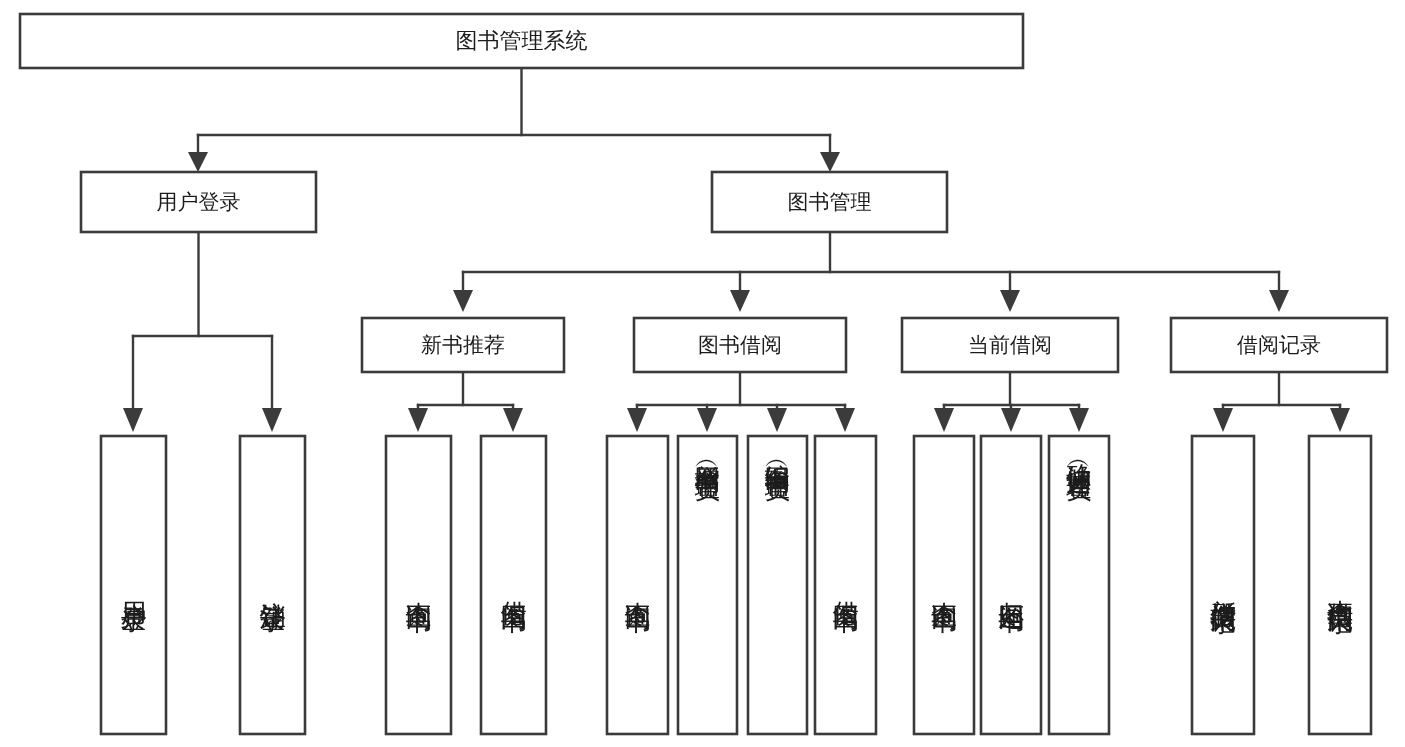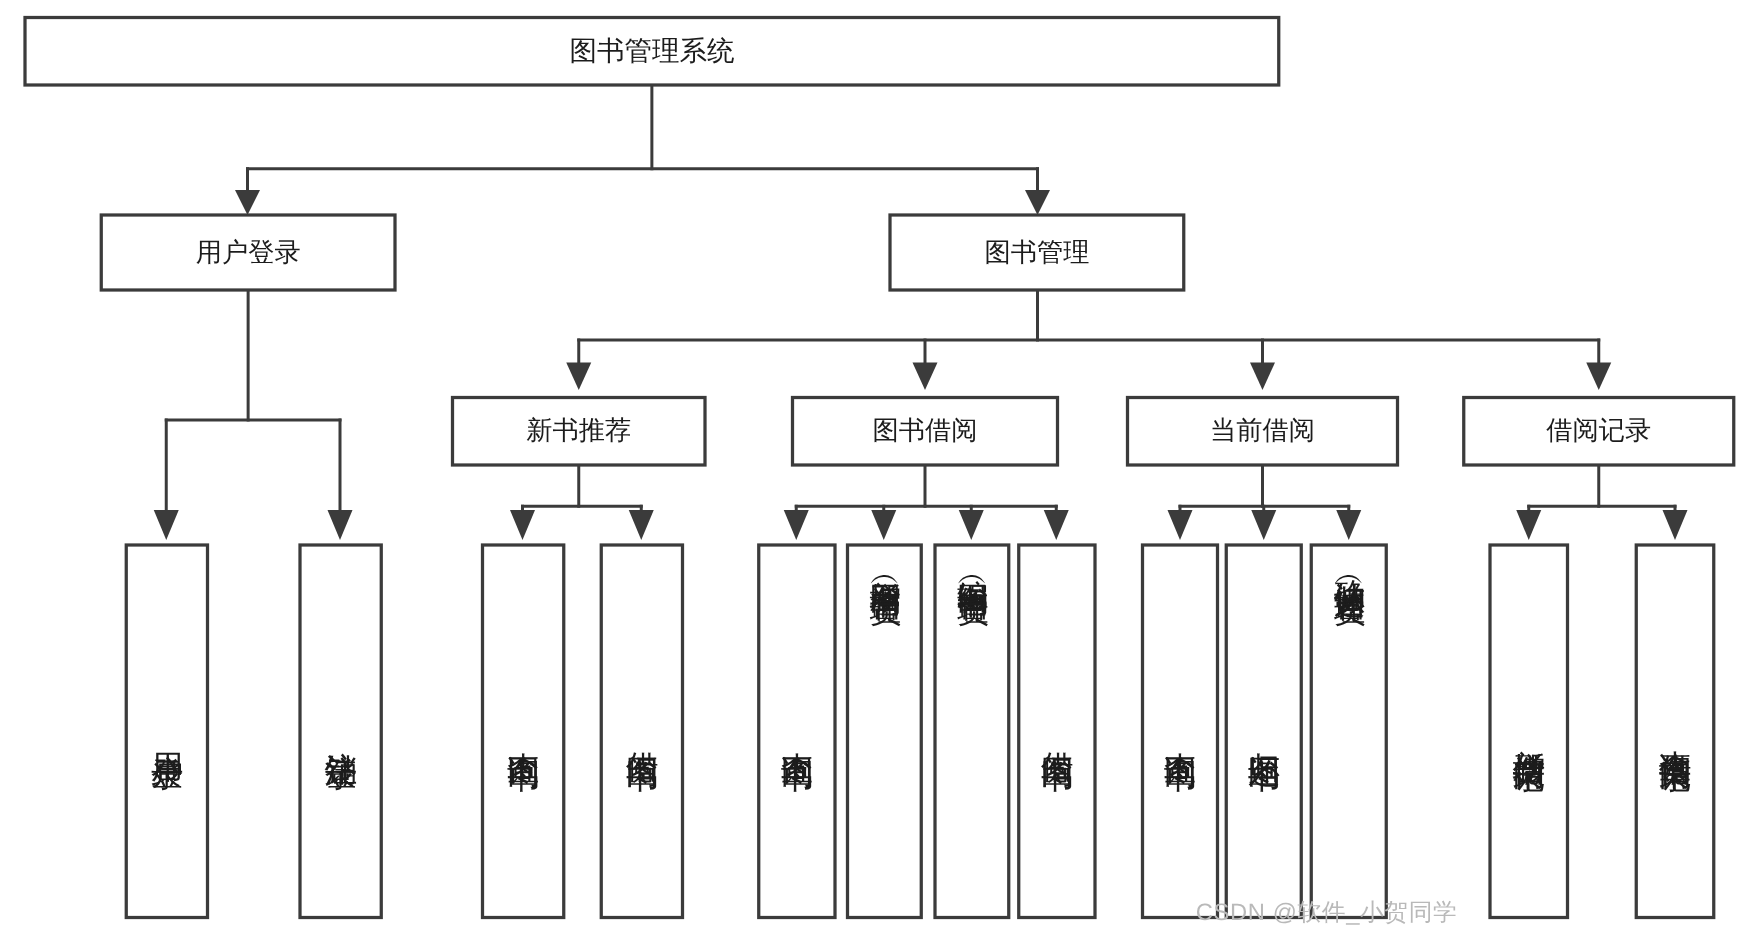--- a/index.html
+++ b/index.html
@@ -213,15 +213,14 @@
   <div class="leaf-label" style="left:748px; top:436px; width:59px; height:298px; font-size:25px; justify-content:flex-start; padding-top:8px; box-sizing:border-box;">编辑图书（管理员）</div>
   <div class="leaf-label" style="left:815px; top:436px; width:61px; height:298px;">借阅图书</div>
 
   <div class="leaf-label" style="left:914px; top:436px; width:60px; height:298px;">查询图书</div>
   <div class="leaf-label" style="left:981px; top:436px; width:60px; height:298px;">归还图书</div>
   <div class="leaf-label" style="left:1049px; top:436px; width:60px; height:298px; font-size:25px; justify-content:flex-start; padding-top:8px; box-sizing:border-box;">确认归还（管理员）</div>
 
   <div class="leaf-label" style="left:1192px; top:436px; width:62px; height:298px;">新增借阅记录</div>
   <div class="leaf-label" style="left:1309px; top:436px; width:62px; height:298px;">查询借阅记录</div>
 
-  <div class="watermark">CSDN @软件_小贺同学</div>
 
 </div>
 
 </body></html>

